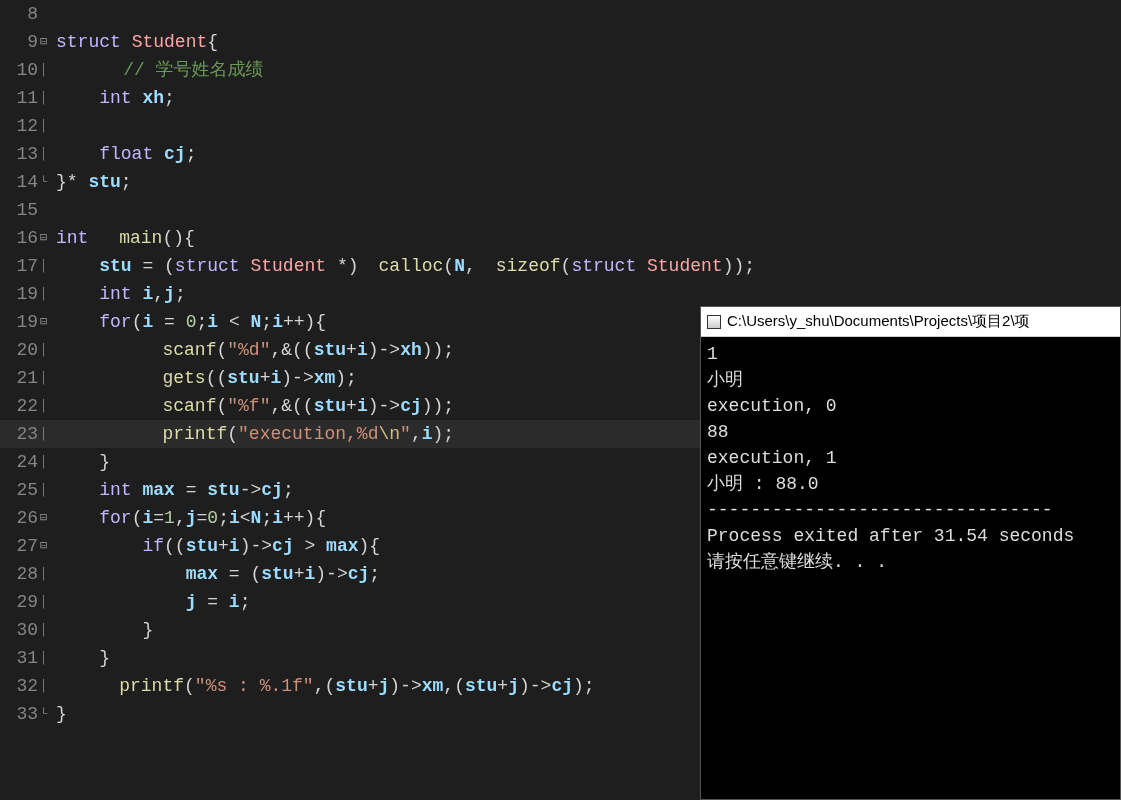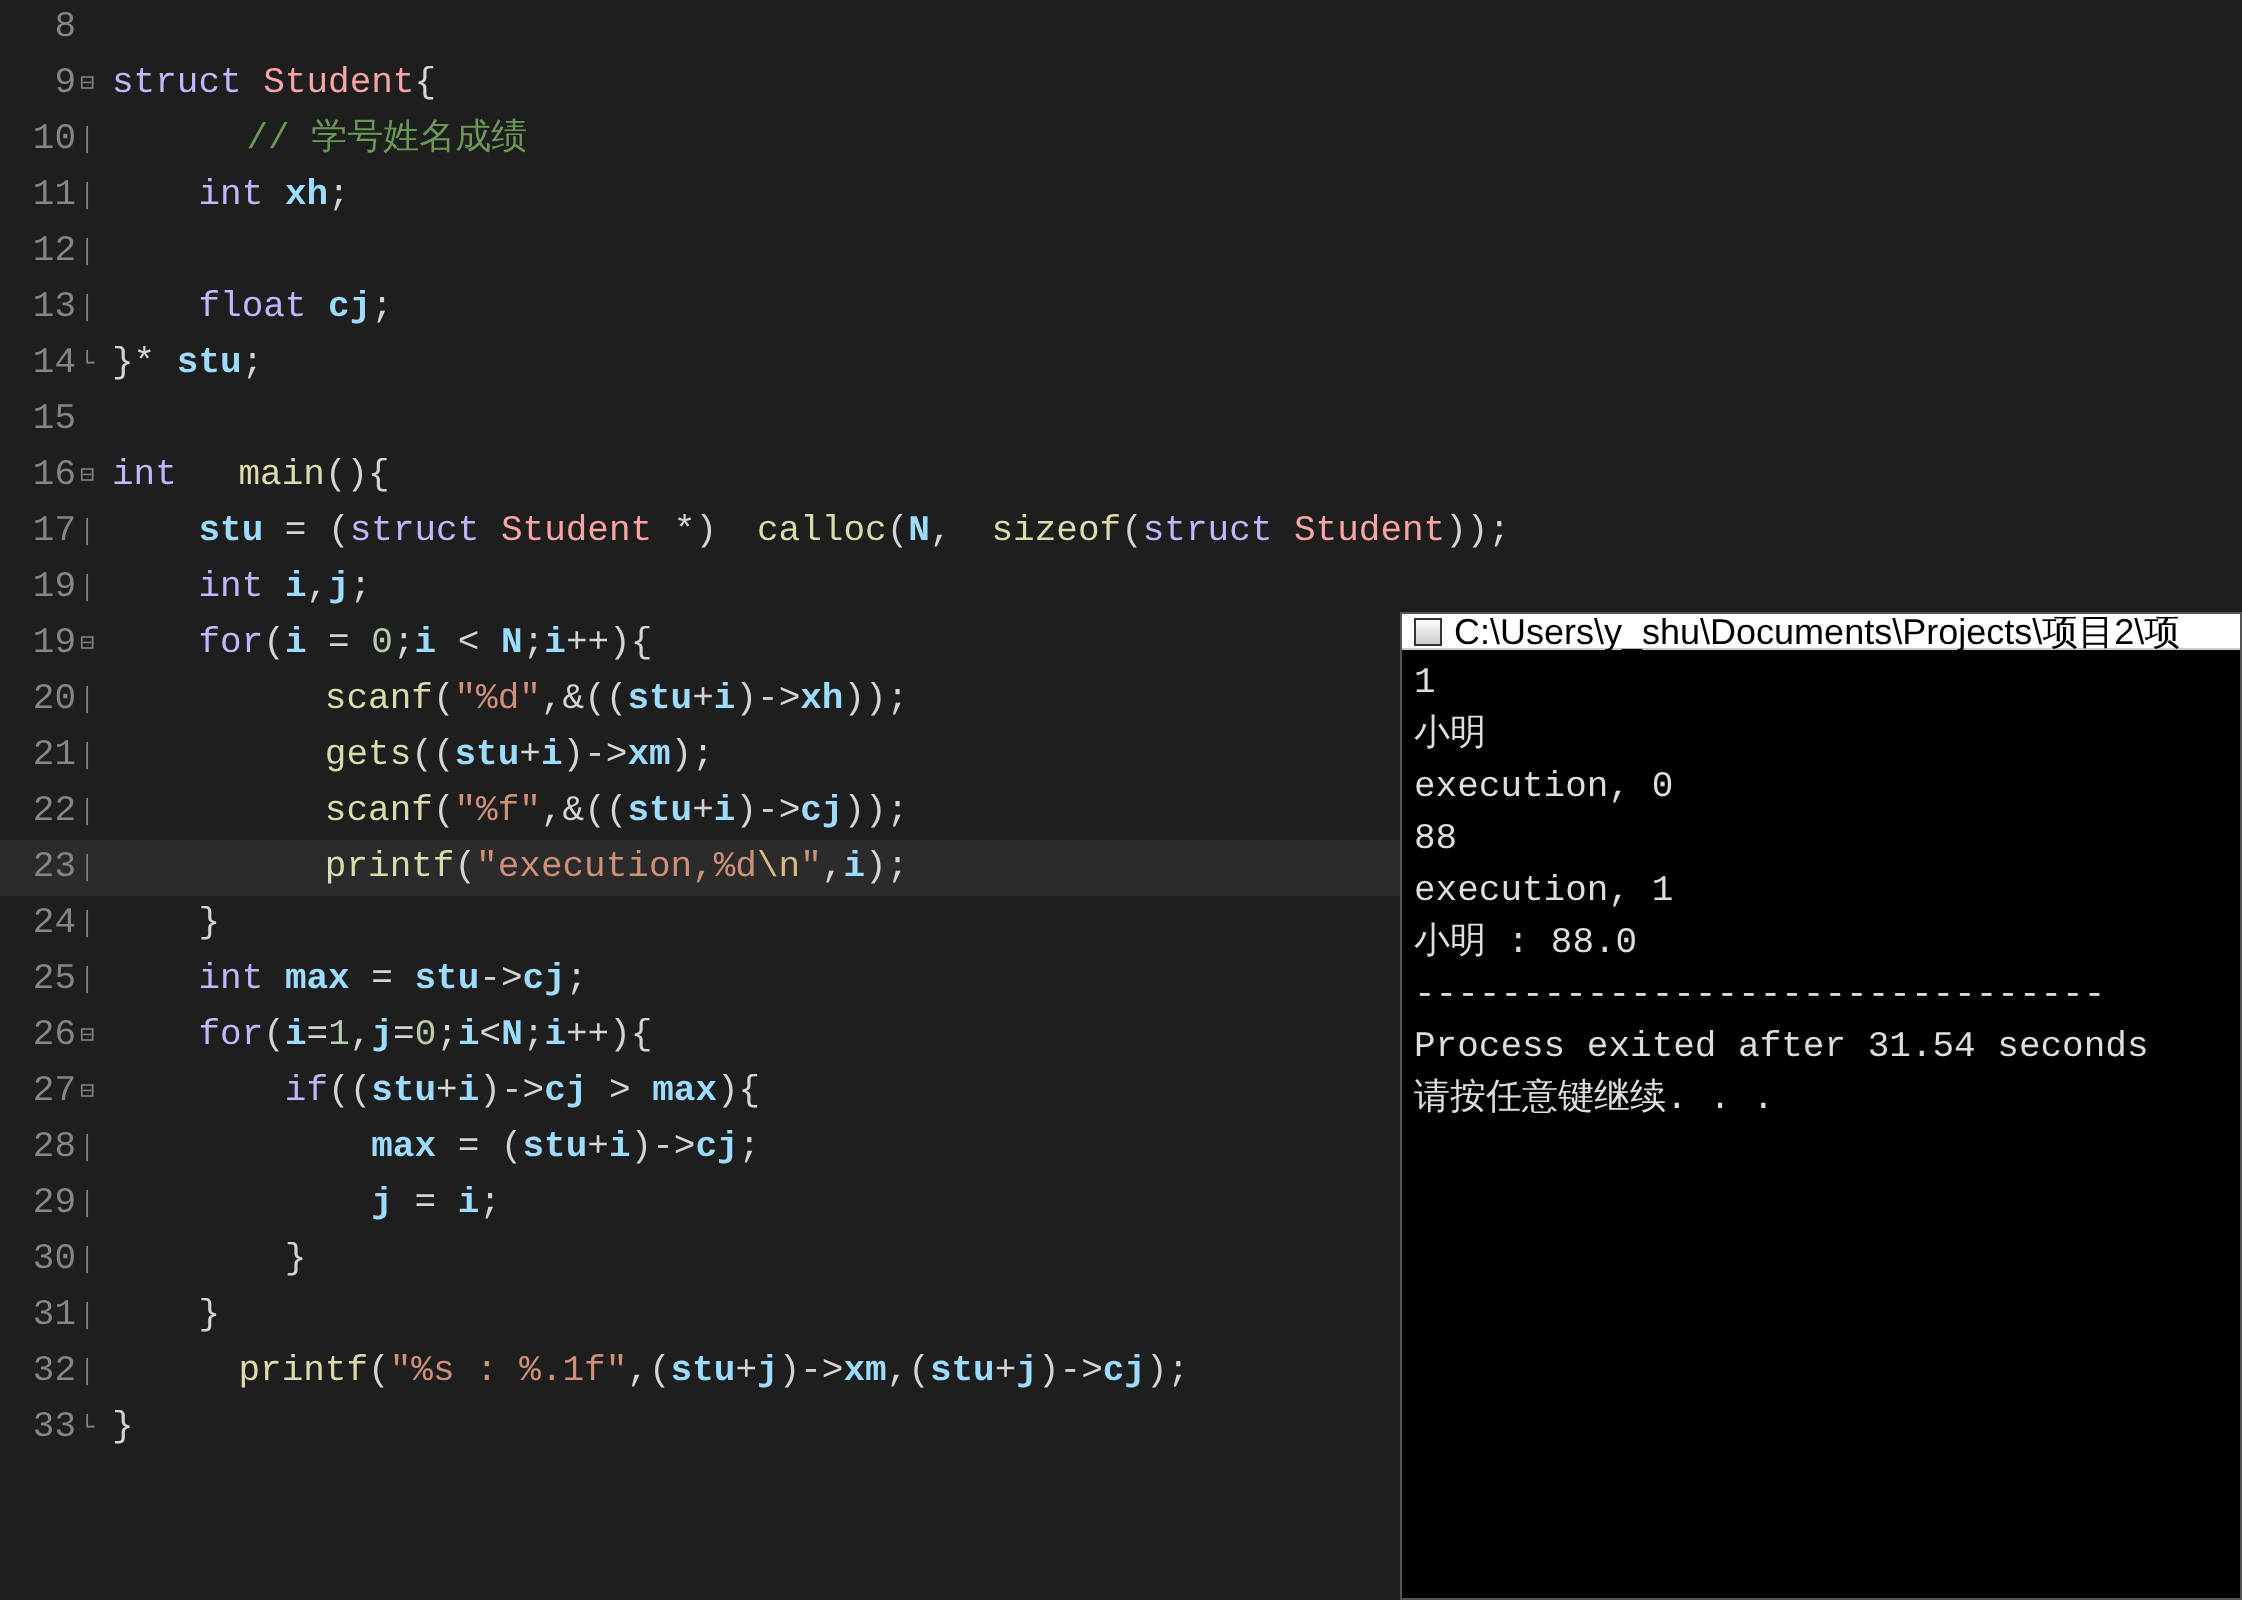--- a/index.html
+++ b/index.html
@@ -56,25 +56,25 @@
     left: 700px;
     top: 306px;
     width: 421px;
     height: 494px;
     background: #000;
     border: 1px solid #555;
   }
   .titlebar {
     display: flex;
     align-items: center;
-    height: 18px;
+    height: 30px;
     background: #fff;
     border-bottom: 1px solid #ccc;
     font-family: "Segoe UI", Tahoma, sans-serif;
-    font-size: 18px;
+    font-size: 15px;
     color: #000;
     padding: 0 6px;
     gap: 6px;
   }
   .app-icon {
     width: 14px; height: 14px;
     border: 1px solid #333;
     display: inline-block;
     background: linear-gradient(#fff,#ccc);
   }

